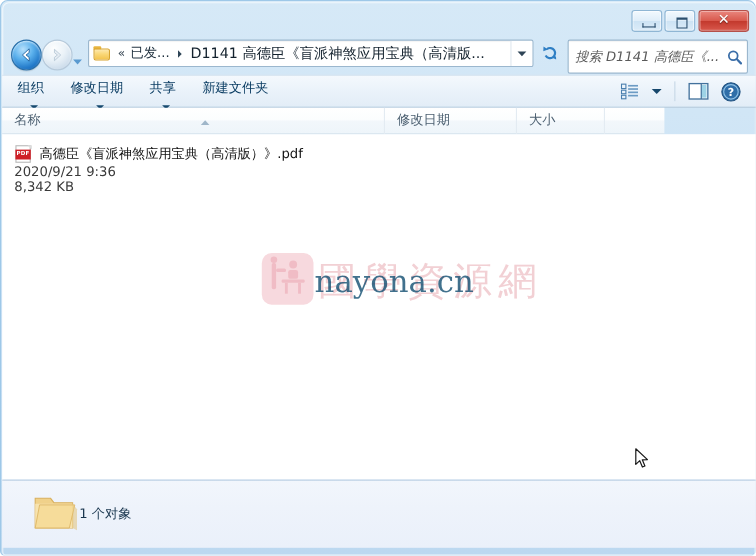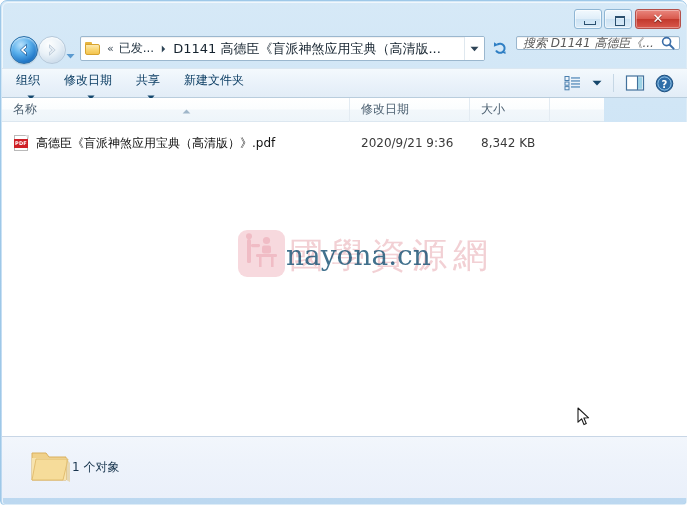--- a/index.html
+++ b/index.html
@@ -203,21 +203,21 @@
     position: absolute; left: 487px; top: 6px;
     width: 22px; height: 22px;
     display: flex; align-items: center; justify-content: center;
     cursor: default;
   }
 
   
   #search-box {
     position: absolute;
     left: 514px; top: 5px;
-    width: 164px; height: 14px;
+    width: 164px; height: 31px;
     box-sizing: border-box;
     background: #ffffff;
     border: 1px solid #9bb7ce;
     border-radius: 2px;
     box-shadow: inset 0 1px 1px rgba(0,0,0,0.06);
     display: flex;
     align-items: center;
     cursor: text;
   }
   #search-input-text {
@@ -321,22 +321,22 @@
     left: 1px; top: 121px;
     width: 685px; height: 314px;
     background: #ffffff;
     overflow: hidden;
   }
   #file-row {
     position: absolute;
     left: 0; top: 10px;
     width: 685px; height: 22px;
     display: flex;
-    align-items: center;
-    cursor: default;
+    cursor: default;
+    flex-direction: column;
   }
   .cell-name {
     width: 348px;
     display: flex;
     align-items: center;
     padding-left: 12px;
     box-sizing: border-box;
   }
   .pdf-icon {
     position: relative;

